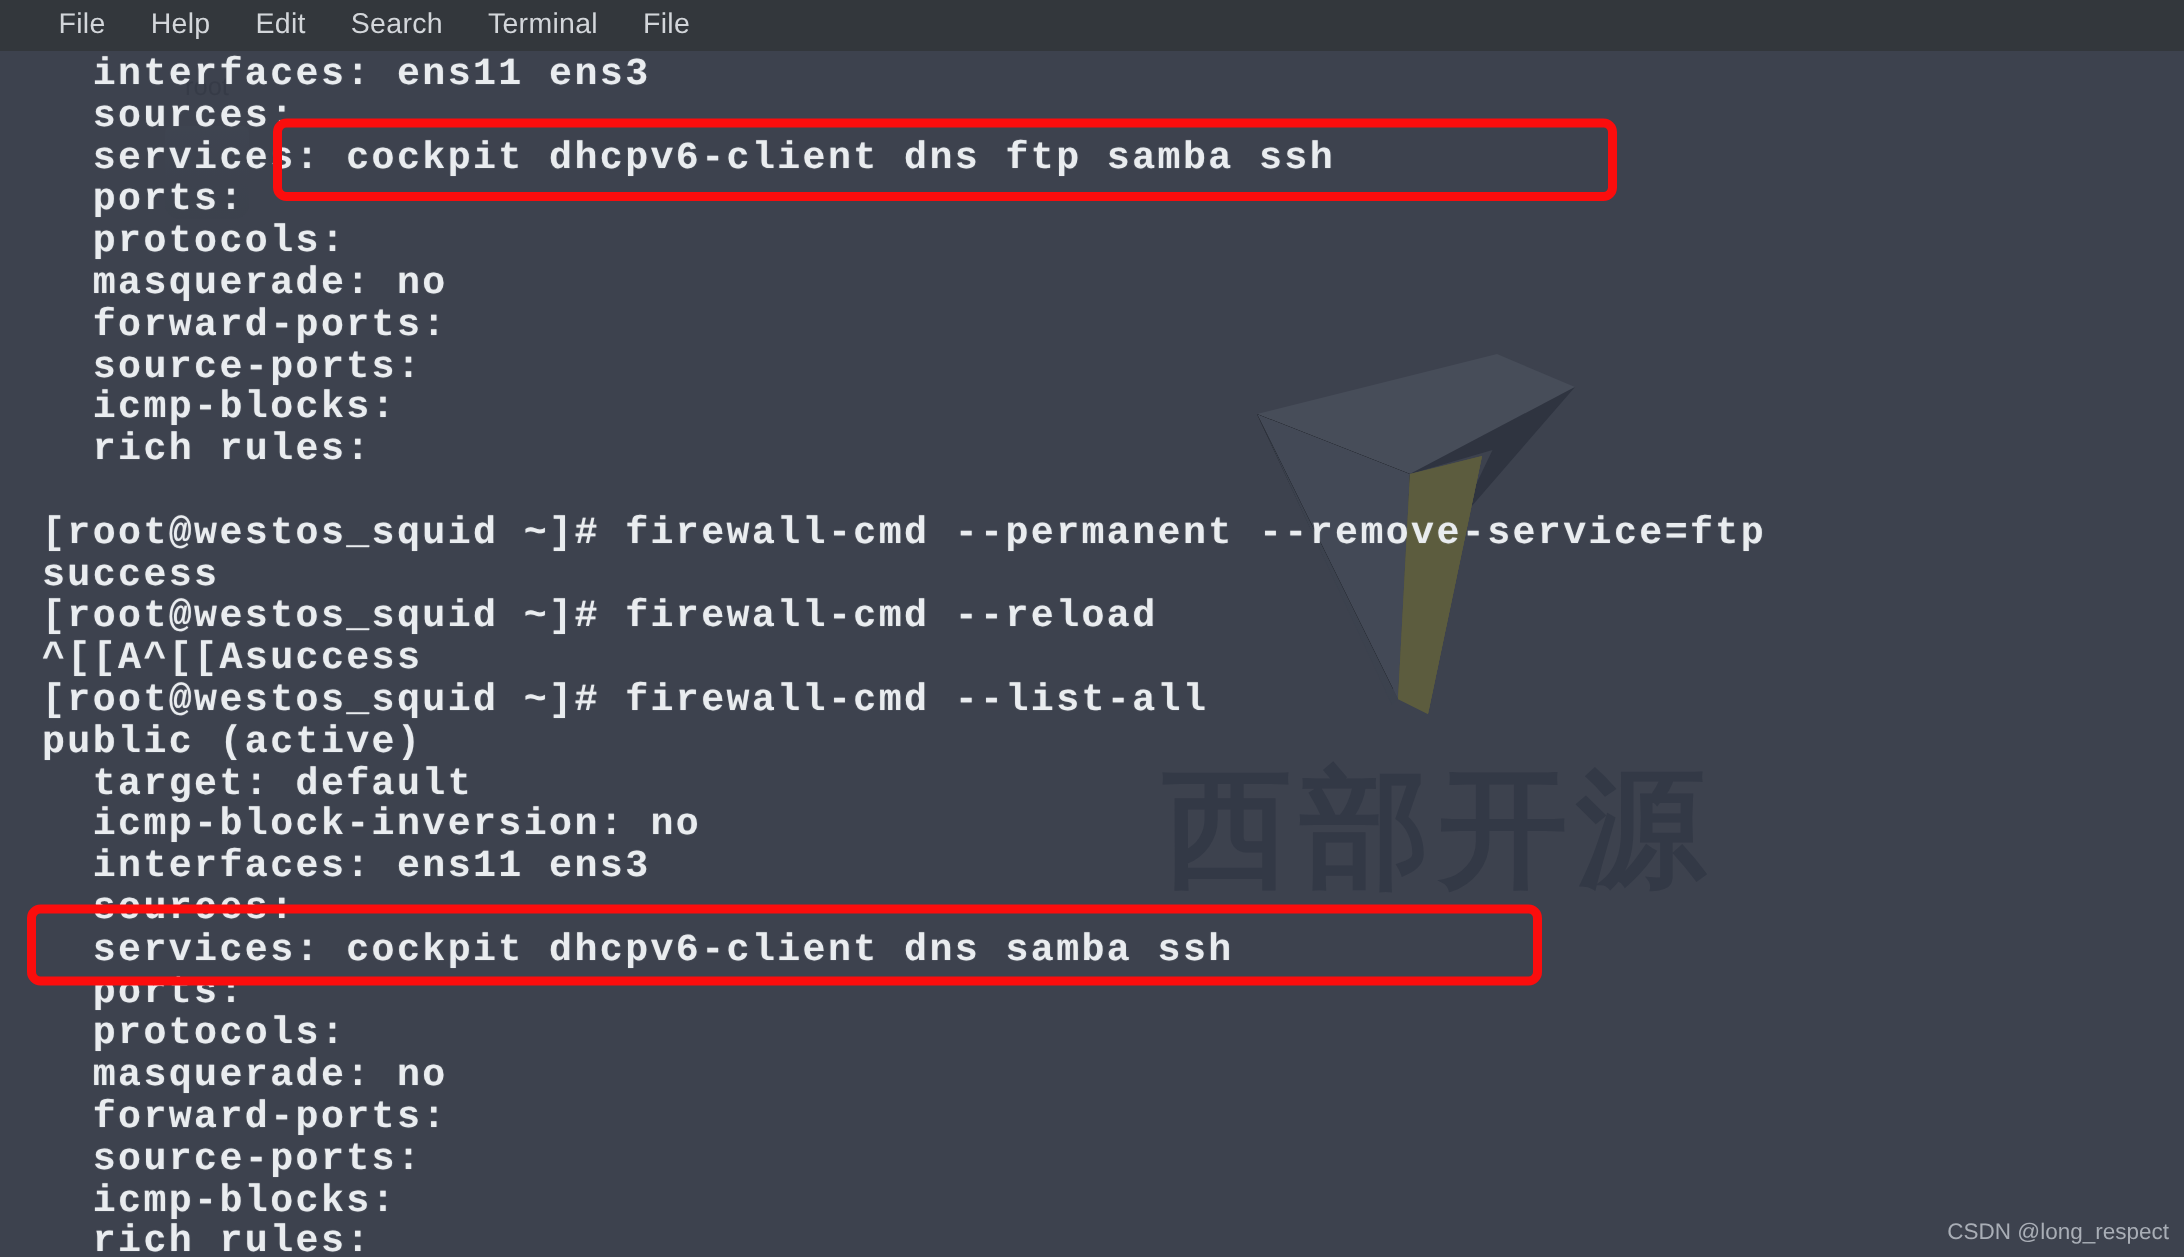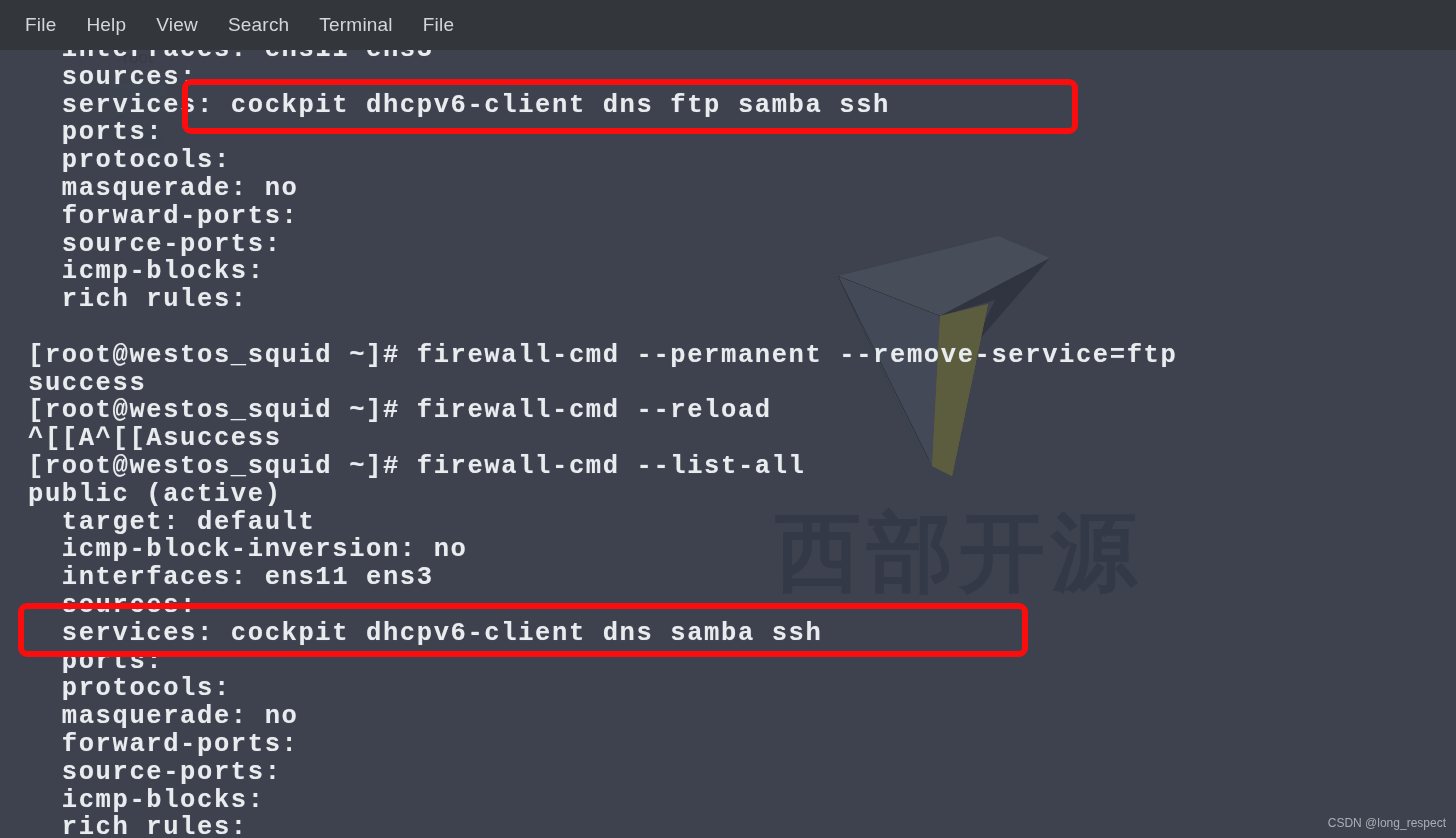--- a/index.html
+++ b/index.html
@@ -14,25 +14,25 @@
     overflow: hidden;
     background: #3d424e;
     font-family: "Liberation Mono", "DejaVu Sans Mono", monospace;
   }
 
   
   #menubar {
     position: absolute;
     top: 0; left: 0;
     width: 1456px;
-    height: 50px;
+    height: 34px;
     background: #33373c;
     display: flex;
     align-items: center;
-    padding-left: 10px;
+    padding-left: 24px;
     box-sizing: border-box;
     z-index: 40;
   }
   .menu-item {
     font-family: "Liberation Sans", sans-serif;
     font-size: 19px;
     color: #d3d6da;
     padding: 3px 15px;
     letter-spacing: 0.2px;
     cursor: default;
@@ -128,21 +128,21 @@
   #redbox-1 { left: 182px; top: 79px;  width: 896px; height: 55px; }
   #redbox-2 { left: 18px;  top: 603px; width: 1010px; height: 54px; }
 
   
   #credit {
     position: absolute;
     right: 10px;
     bottom: 8px;
     z-index: 35;
     font-family: "Liberation Sans", sans-serif;
-    font-size: 12px;
+    font-size: 15px;
     color: #a9aeb6;
     white-space: nowrap;
   }
 </style>
 </head>
 <body>
 
 <div id="screen">
 
   <div id="desktop-root-icon">
@@ -161,21 +161,21 @@
       <polygon points="120,88 112,238 132,248 168,76" fill="#5c5c3e"></polygon>
       <polygon points="18,48 112,238 108,242" fill="#3c424e"></polygon>
     </svg>
   </div>
 
   <div id="watermark-text">西部开源</div>
 
   <div id="menubar">
     <div class="menu-item">File</div>
     <div class="menu-item">Help</div>
-    <div class="menu-item">View</div>
+    <div class="menu-item">Edit</div>
     <div class="menu-item">Search</div>
     <div class="menu-item">Terminal</div>
     <div class="menu-item">File</div>
   </div>
 
   <div id="terminal"><div class="tline">  interfaces: ens11 ens3</div><div class="tline">  sources:</div><div class="tline">  services: cockpit dhcpv6-client dns ftp samba ssh</div><div class="tline">  ports:</div><div class="tline">  protocols:</div><div class="tline">  masquerade: no</div><div class="tline">  forward-ports:</div><div class="tline">  source-ports:</div><div class="tline">  icmp-blocks:</div><div class="tline">  rich rules:</div><div class="tline"></div><div class="tline">[root@westos_squid ~]# firewall-cmd --permanent --remove-service=ftp</div><div class="tline">success</div><div class="tline">[root@westos_squid ~]# firewall-cmd --reload</div><div class="tline">^[[A^[[Asuccess</div><div class="tline">[root@westos_squid ~]# firewall-cmd --list-all</div><div class="tline">public (active)</div><div class="tline">  target: default</div><div class="tline">  icmp-block-inversion: no</div><div class="tline">  interfaces: ens11 ens3</div><div class="tline">  sources:</div><div class="tline">  services: cockpit dhcpv6-client dns samba ssh</div><div class="tline">  ports:</div><div class="tline">  protocols:</div><div class="tline">  masquerade: no</div><div class="tline">  forward-ports:</div><div class="tline">  source-ports:</div><div class="tline">  icmp-blocks:</div><div class="tline">  rich rules:</div></div>
 
   <div class="redbox" id="redbox-1"></div>
   <div class="redbox" id="redbox-2"></div>
 

